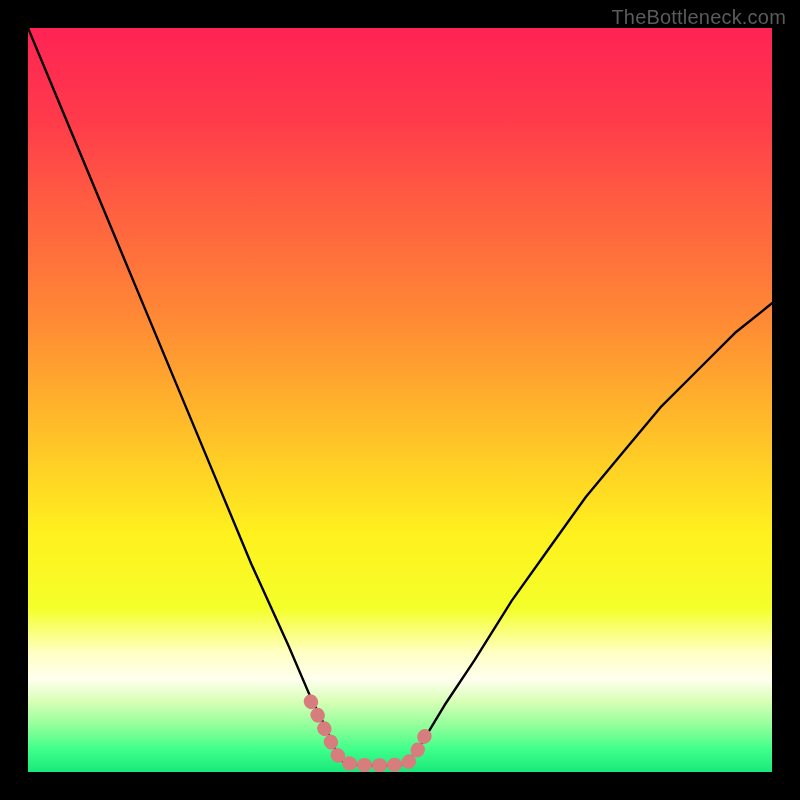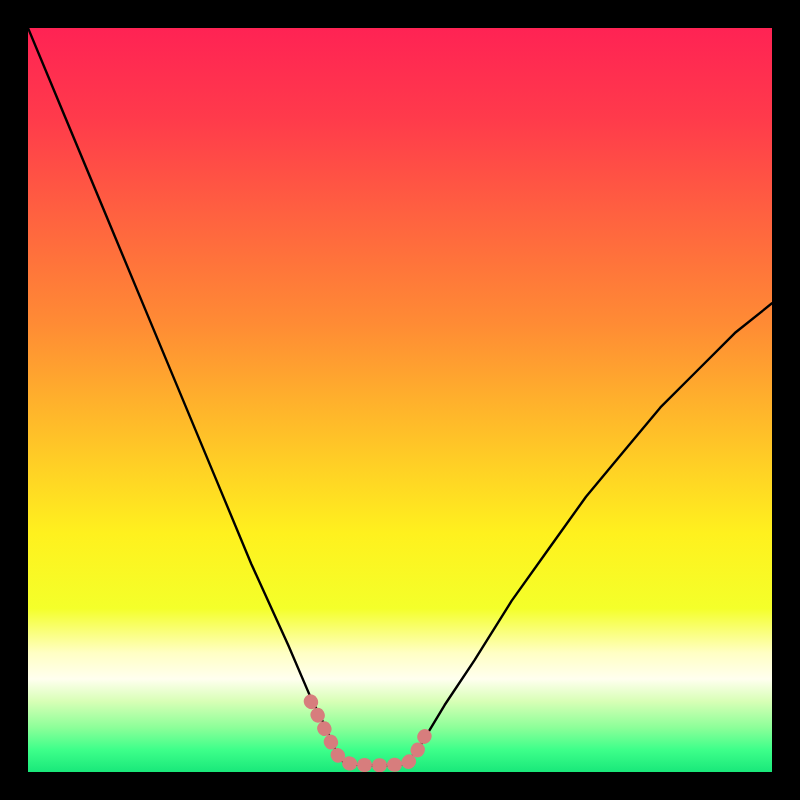--- a/index.html
+++ b/index.html
@@ -62,14 +62,15 @@
           </linearGradient>
       </defs>
       <rect id="bg-rect" x="0" y="0" width="744" height="744" fill="url(#bg-grad)"></rect>
       <path id="curve-left" fill="none" stroke-linecap="round" stroke-linejoin="round" d="M0.00 0.00 L37.20 89.28 L74.40 178.56 L111.60 267.84 L148.80 357.12 L186.00 446.40 L223.20 535.68 L260.40 617.52 L282.72 669.60 L297.60 699.36 L308.76 725.40 L316.20 735.07" stroke="#000000" stroke-width="2.4"></path>
       <path id="curve-flat" fill="none" stroke-linecap="round" stroke-linejoin="round" d="M316.20 735.07 L327.36 736.56 L342.24 737.30 L357.12 737.30 L372.00 736.56 L379.44 735.07" stroke="#000000" stroke-width="2.4"></path>
       <path id="curve-right" fill="none" stroke-linecap="round" stroke-linejoin="round" d="M379.44 735.07 L394.32 714.24 L416.64 677.04 L446.40 632.40 L483.60 572.88 L520.80 520.80 L558.00 468.72 L595.20 424.08 L632.40 379.44 L669.60 342.24 L706.80 305.04 L744.00 275.28" stroke="#000000" stroke-width="2.4"></path>
       <path id="overlay" fill="none" stroke-linecap="round" stroke-linejoin="round" stroke-dasharray="1 14" d="M282.72 673.32 L297.60 703.08 L308.76 726.14 L316.20 734.33 L327.36 736.56 L342.24 737.30 L357.12 737.30 L372.00 736.56 L379.44 735.07 L386.88 727.63 L398.04 705.31" stroke="#d77d7d" stroke-width="14"></path>
     </svg>
   </div>
 
+  <div class="watermark">TheBottleneck.com</div>
 
 </div>
 
 </body></html>

